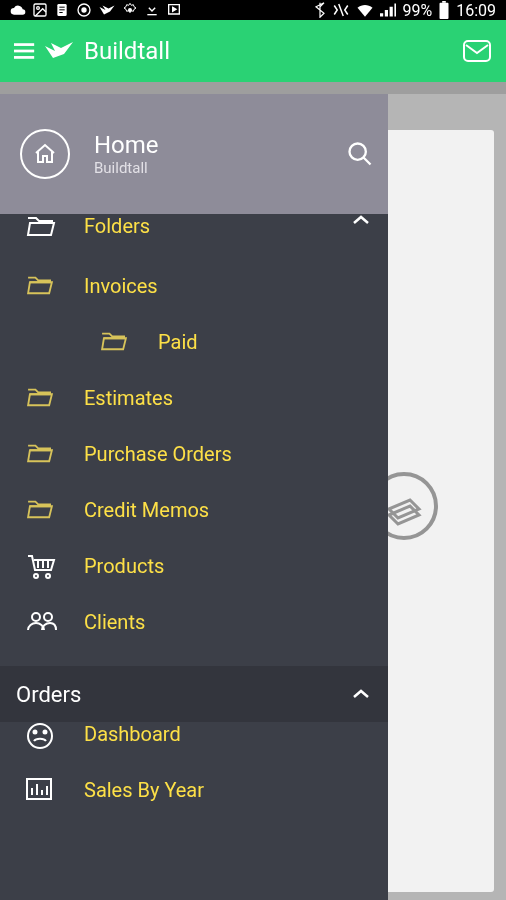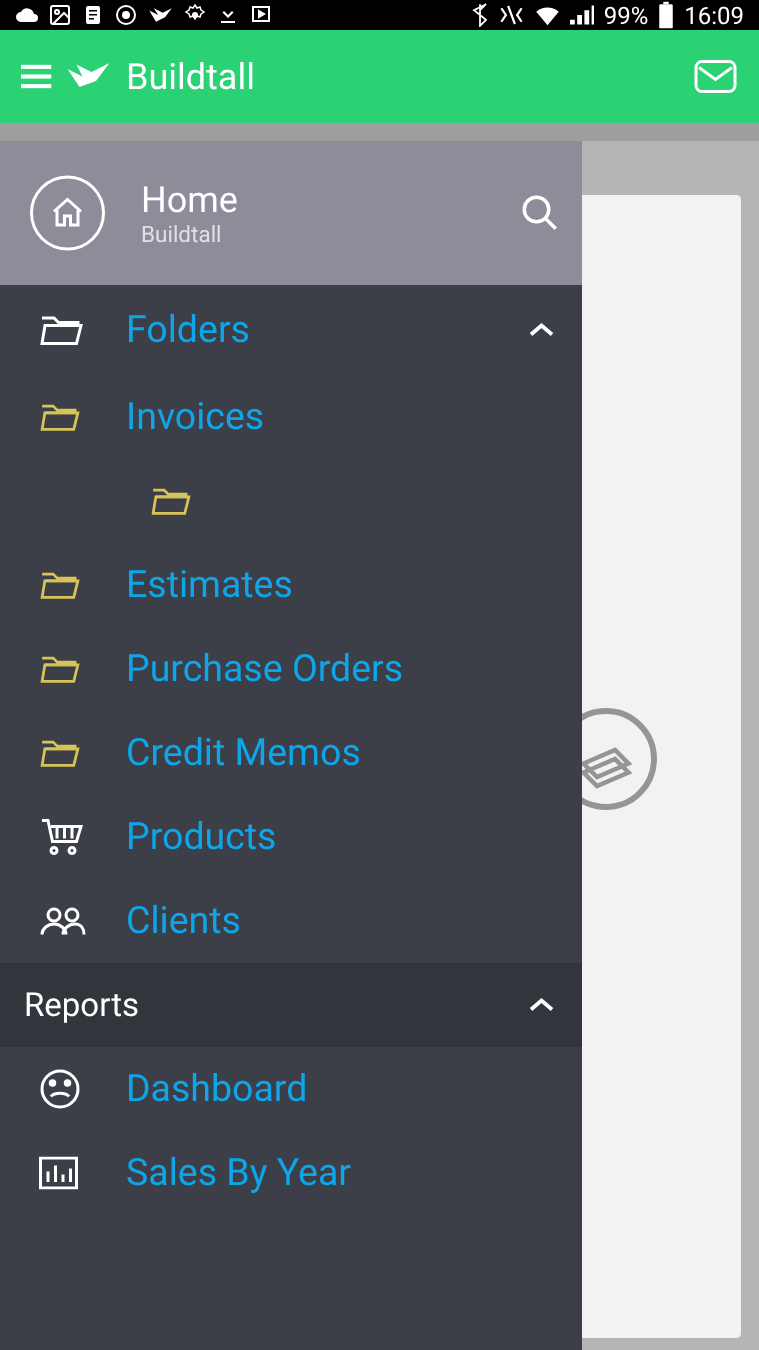--- a/index.html
+++ b/index.html
@@ -77,21 +77,21 @@
     top: 94px;
     left: 0;
     width: 388px;
     bottom: 0;
     background: #3c3f48;
     color: #fff;
     z-index: 10;
     overflow: hidden;
   }
   .drawer-header {
-    height: 96px;
+    height: 120px;
     background: #8e8c99;
     display: flex;
     align-items: center;
     padding: 0 14px 0 20px;
   }
   .home-circle {
     width: 50px; height: 50px;
     border: 2px solid #fff;
     border-radius: 50%;
     display: flex;
@@ -99,25 +99,25 @@
     justify-content: center;
     margin-right: 24px;
   }
   .drawer-header .titles { flex: 1; }
   .drawer-header .home-title { font-size: 24px; color: #fff; }
   .drawer-header .home-sub { font-size: 15px; color: #e2e0e6; }
   .search-icon { }
 
   .nav-item {
     display: flex;
-    align-items: center;
+    align-items: flex-start;
     height: 56px;
     padding: 0 18px 0 26px;
-    color: #0ea5e9;
-    font-size: 25px;
+    color: #fde047;
+    font-size: 20px;
   }
   .nav-item.section {
     height: 60px;
   }
   .nav-item .icon-slot {
     width: 58px;
     display: flex;
     align-items: center;
   }
   .nav-item .label { flex: 1; }
@@ -280,20 +280,21 @@
     <div class="label">Invoices</div>
   </div>
 
   <div class="nav-item sub2">
     <div class="icon-slot">
       <svg width="28" height="22" viewBox="0 0 30 24" fill="none" stroke="#d7c35a" stroke-width="2">
           <path d="M2 4h8l3 3h13v2H4"></path>
           <path d="M4 9h24l-3 12H2z"></path>
         </svg>
     </div>
+    <div class="label">Paid</div>
   </div>
 
   <div class="nav-item sub1">
     <div class="icon-slot">
       <svg width="28" height="22" viewBox="0 0 30 24" fill="none" stroke="#d7c35a" stroke-width="2">
           <path d="M2 4h8l3 3h13v2H4"></path>
           <path d="M4 9h24l-3 12H2z"></path>
         </svg>
     </div>
     <div class="label">Estimates</div>
@@ -340,21 +341,21 @@
           <circle cx="22" cy="7" r="4"></circle>
           <path d="M2 20c0-4 4-7 8-7s8 3 8 7"></path>
           <path d="M16 20c0-4 4-7 8-7s6 3 6 7"></path>
         </svg>
     </div>
     <div class="label">Clients</div>
   </div>
 
 
   <div class="section-header">
-    <div class="label">Reports</div>
+    <div class="label">Orders</div>
     <div class="chev">
       <svg width="18" height="12" viewBox="0 0 18 12" fill="none" stroke="#fff" stroke-width="2.5">
           <path d="M2 9l7-6 7 6"></path>
         </svg>
     </div>
   </div>
 
   <div class="nav-item">
     <div class="icon-slot">
       <svg width="28" height="28" viewBox="0 0 28 28" fill="none" stroke="#fff" stroke-width="2">

